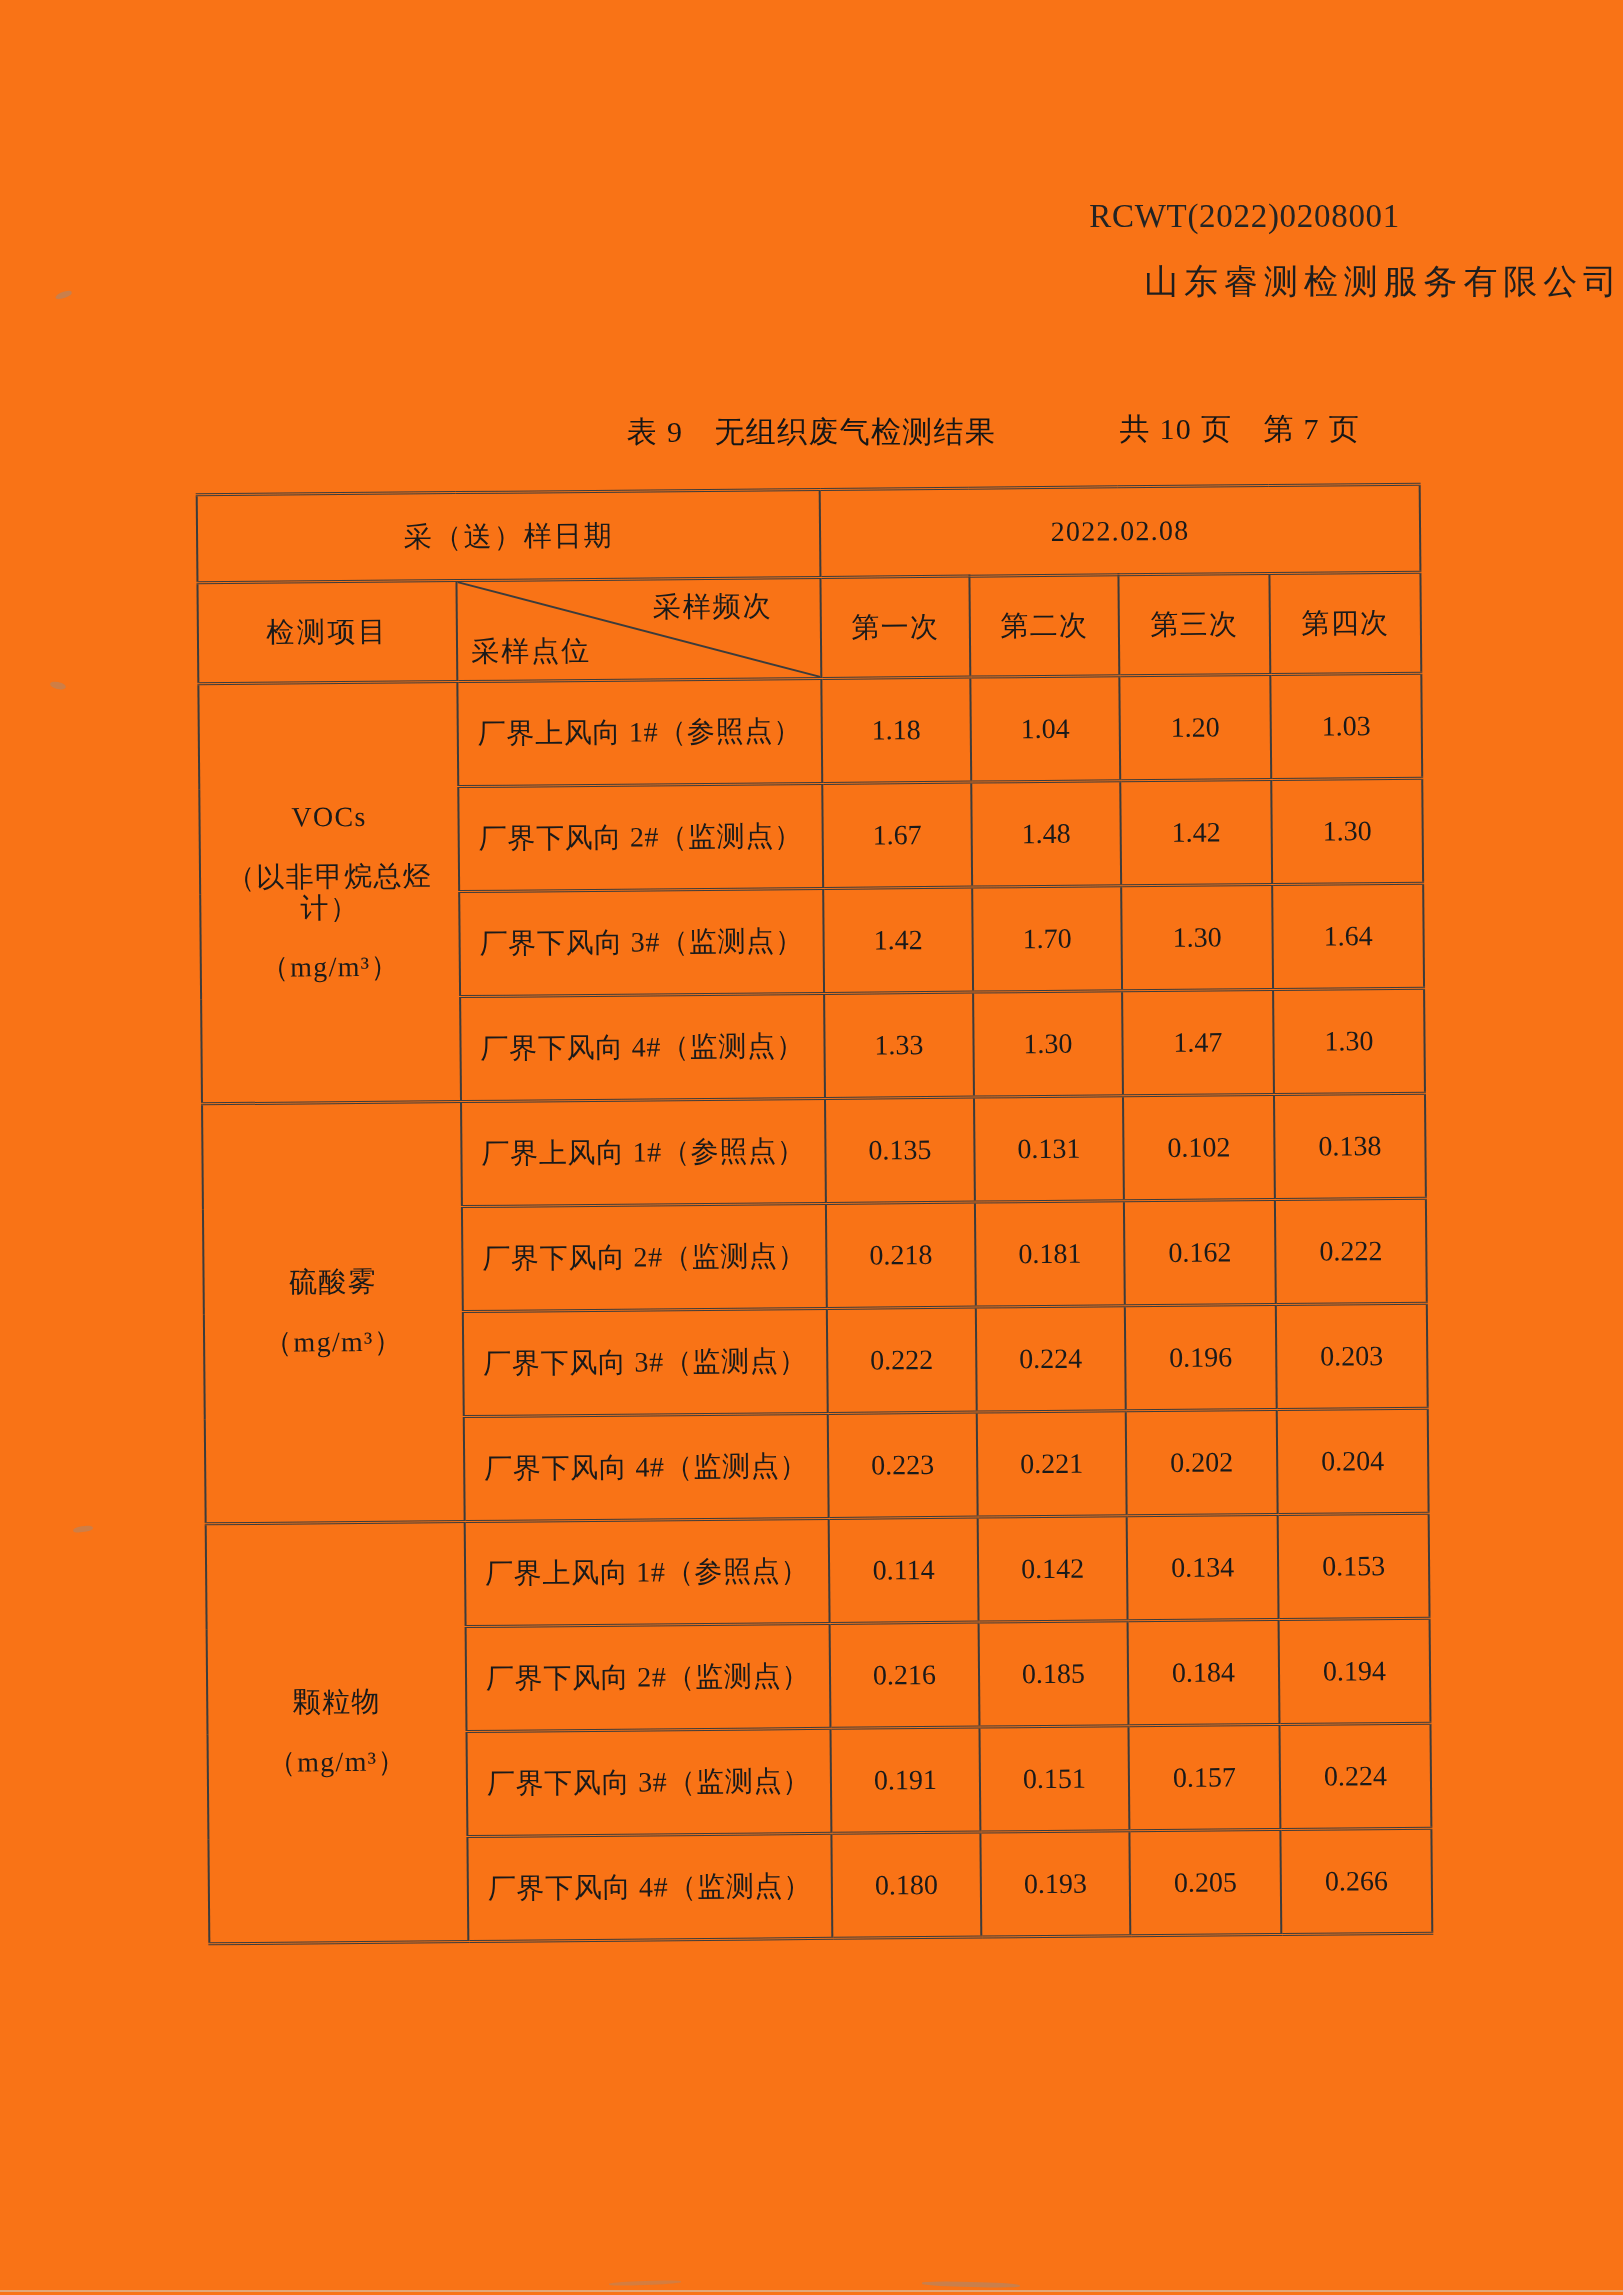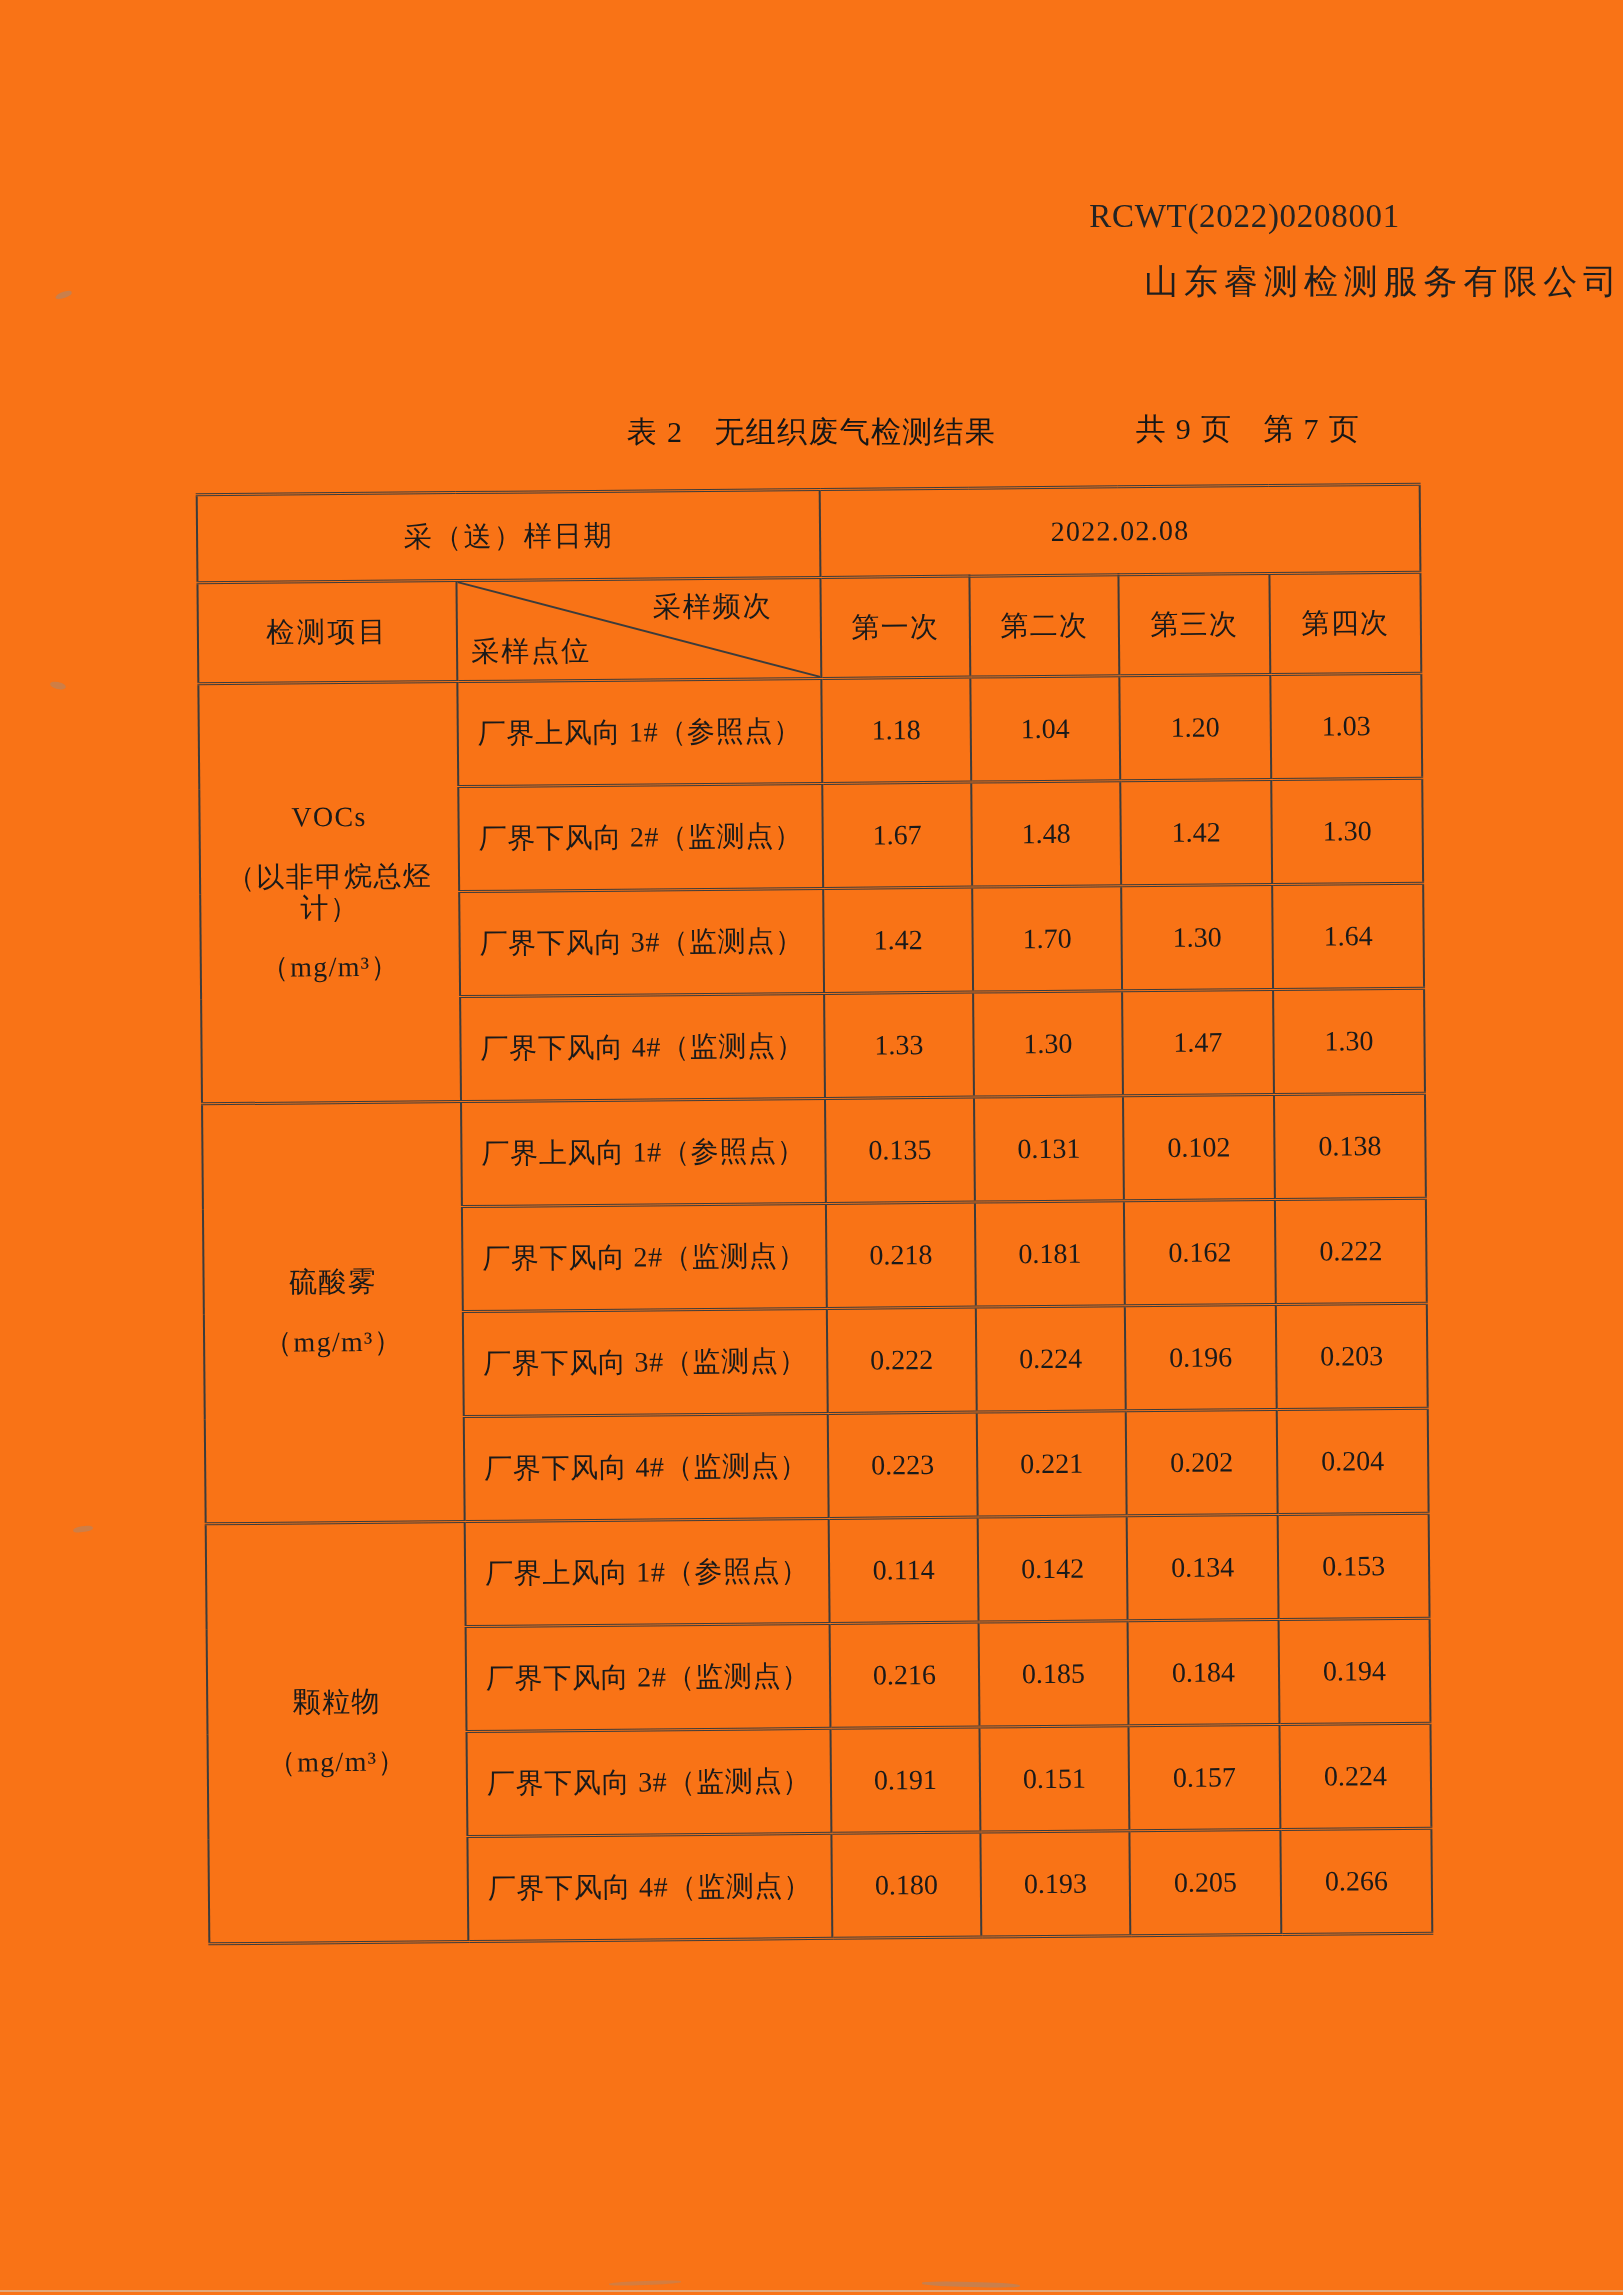--- a/index.html
+++ b/index.html
@@ -77,22 +77,22 @@
 </style>
 </head>
 <body>
 
 <div class="page">
 
   <div class="report-no">RCWT(2022)0208001</div>
   <div class="company">山东睿测检测服务有限公司</div>
 
   <div class="caption-row">
-    <span class="caption">表 2　无组织废气检测结果</span>
-    <span class="page-info">共 9 页　第 7 页</span>
+    <span class="caption">表 9　无组织废气检测结果</span>
+    <span class="page-info">共 10 页　第 7 页</span>
   </div>
 
   <div class="table-wrap">
     <table class="report">
       <colgroup>
         <col style="width:259px">
           <col style="width:364px">
         <col style="width:149px">
           <col style="width:149px">
         <col style="width:151px">

